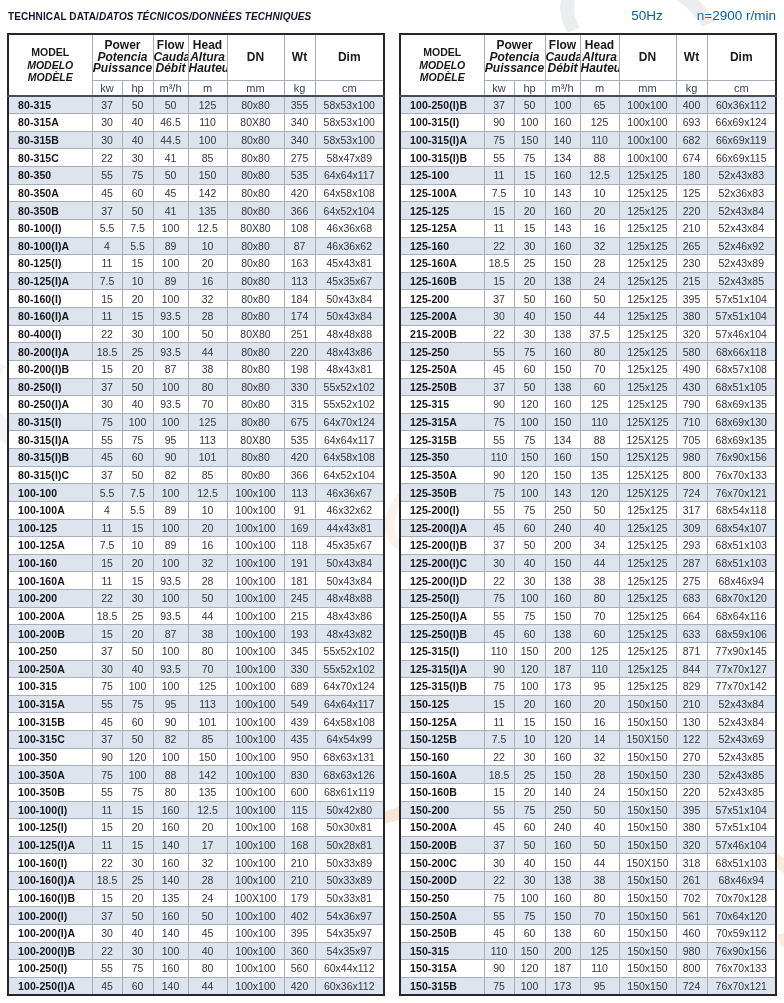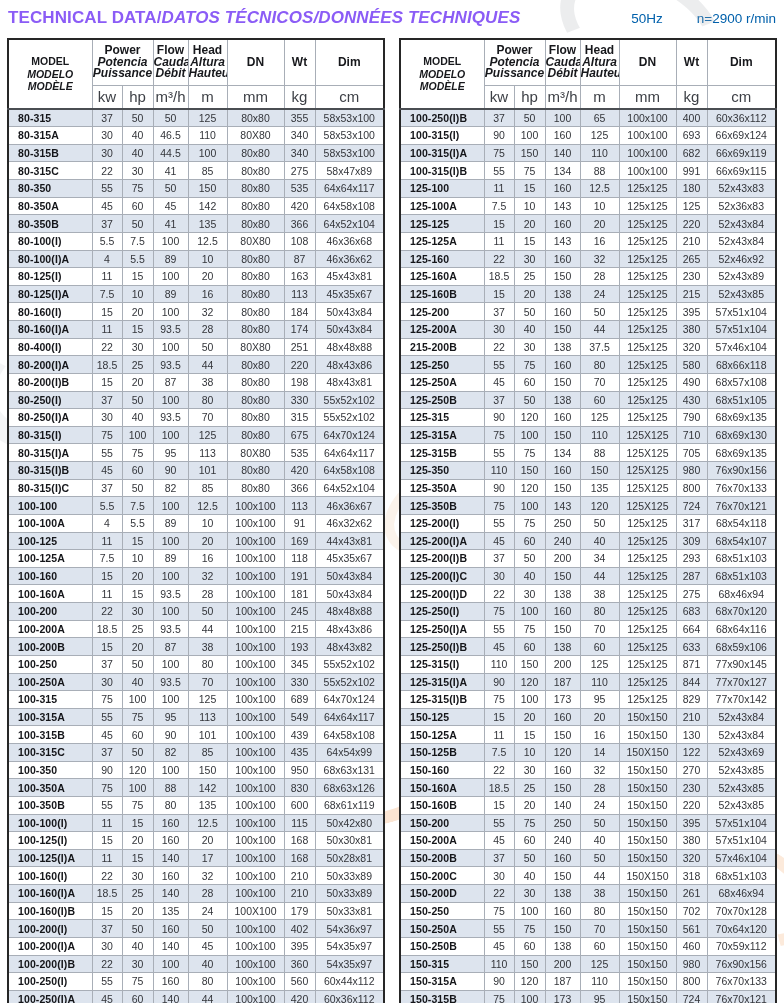--- a/index.html
+++ b/index.html
@@ -3,35 +3,35 @@
 <meta charset="utf-8">
 <style>
   * { margin: 0; padding: 0; box-sizing: border-box; }
   html, body { width: 784px; height: 1003px; background: #ffffff; overflow: hidden;
     font-family: "Liberation Sans", "DejaVu Sans", sans-serif; }
   .page { position: relative; width: 784px; height: 1003px; background: #fff; }
 
   
   .topbar { display: flex; justify-content: space-between; align-items: baseline;
     padding: 8px 8px 0 8px; }
-  .doc-title { color: #8b5cf6; font-size: 17px; font-weight: bold; letter-spacing: .1px; white-space: nowrap; }
+  .doc-title { color: #0f172a; font-size: 10px; font-weight: bold; letter-spacing: .1px; white-space: nowrap; }
   .doc-title .it { font-style: italic; }
   .freq-block { color: #0060ab; font-size: 13.5px; font-weight: normal; white-space: nowrap; }
   .freq-block .gap { display: inline-block; width: 34px; }
 
   
   .tables-wrap { display: flex; justify-content: space-between; padding: 0 7px; margin-top: 10px; }
   table.spec { border-collapse: collapse; table-layout: fixed; width: 376px;
     border: 2px solid #262626; background: #fff; position: relative; z-index: 2; }
   table.spec th, table.spec td { border: 1px solid #a8aeb7; overflow: hidden; white-space: nowrap; }
 
   thead th { background: #fff; text-align: center; vertical-align: middle; color: #17181c; }
   th.lbl { height: 46px; font-size: 12px; line-height: 11.5px; font-weight: bold; }
   th.lbl .it { font-style: italic; }
-  th.units { height: 24px; font-size: 15px; font-weight: normal; color: #3c3f45; }
+  th.units { height: 16px; font-size: 11px; font-weight: normal; color: #3c3f45; }
   thead tr.lblrow th { border-bottom: 1px solid #a8aeb7; }
   thead { border-bottom: 2px solid #4a4d52; }
   th.model-h { font-size: 10.5px; line-height: 12.5px; }
 
   tbody td { height: 17.63px; font-size: 10.5px; color: #33353a; text-align: center;
     border-top: 1px solid #bcc2ca; border-bottom: 1px solid #bcc2ca; }
   tbody td.model { text-align: left; padding-left: 9px; font-weight: bold; color: #141519; letter-spacing: .1px; }
   tbody tr:nth-child(odd) { background: #dde4ee; }
   tbody tr:nth-child(even) { background: #ffffff; }
 
@@ -714,21 +714,21 @@
             <td>682</td>
             <td>66x69x119</td>
           </tr>
           <tr>
             <td class="model">100-315(I)B</td>
             <td>55</td>
             <td>75</td>
             <td>134</td>
             <td>88</td>
             <td>100x100</td>
-            <td>991</td>
+            <td>674</td>
             <td>66x69x115</td>
           </tr>
           <tr>
             <td class="model">125-100</td>
             <td>11</td>
             <td>15</td>
             <td>160</td>
             <td>12.5</td>
             <td>125x125</td>
             <td>180</td>

